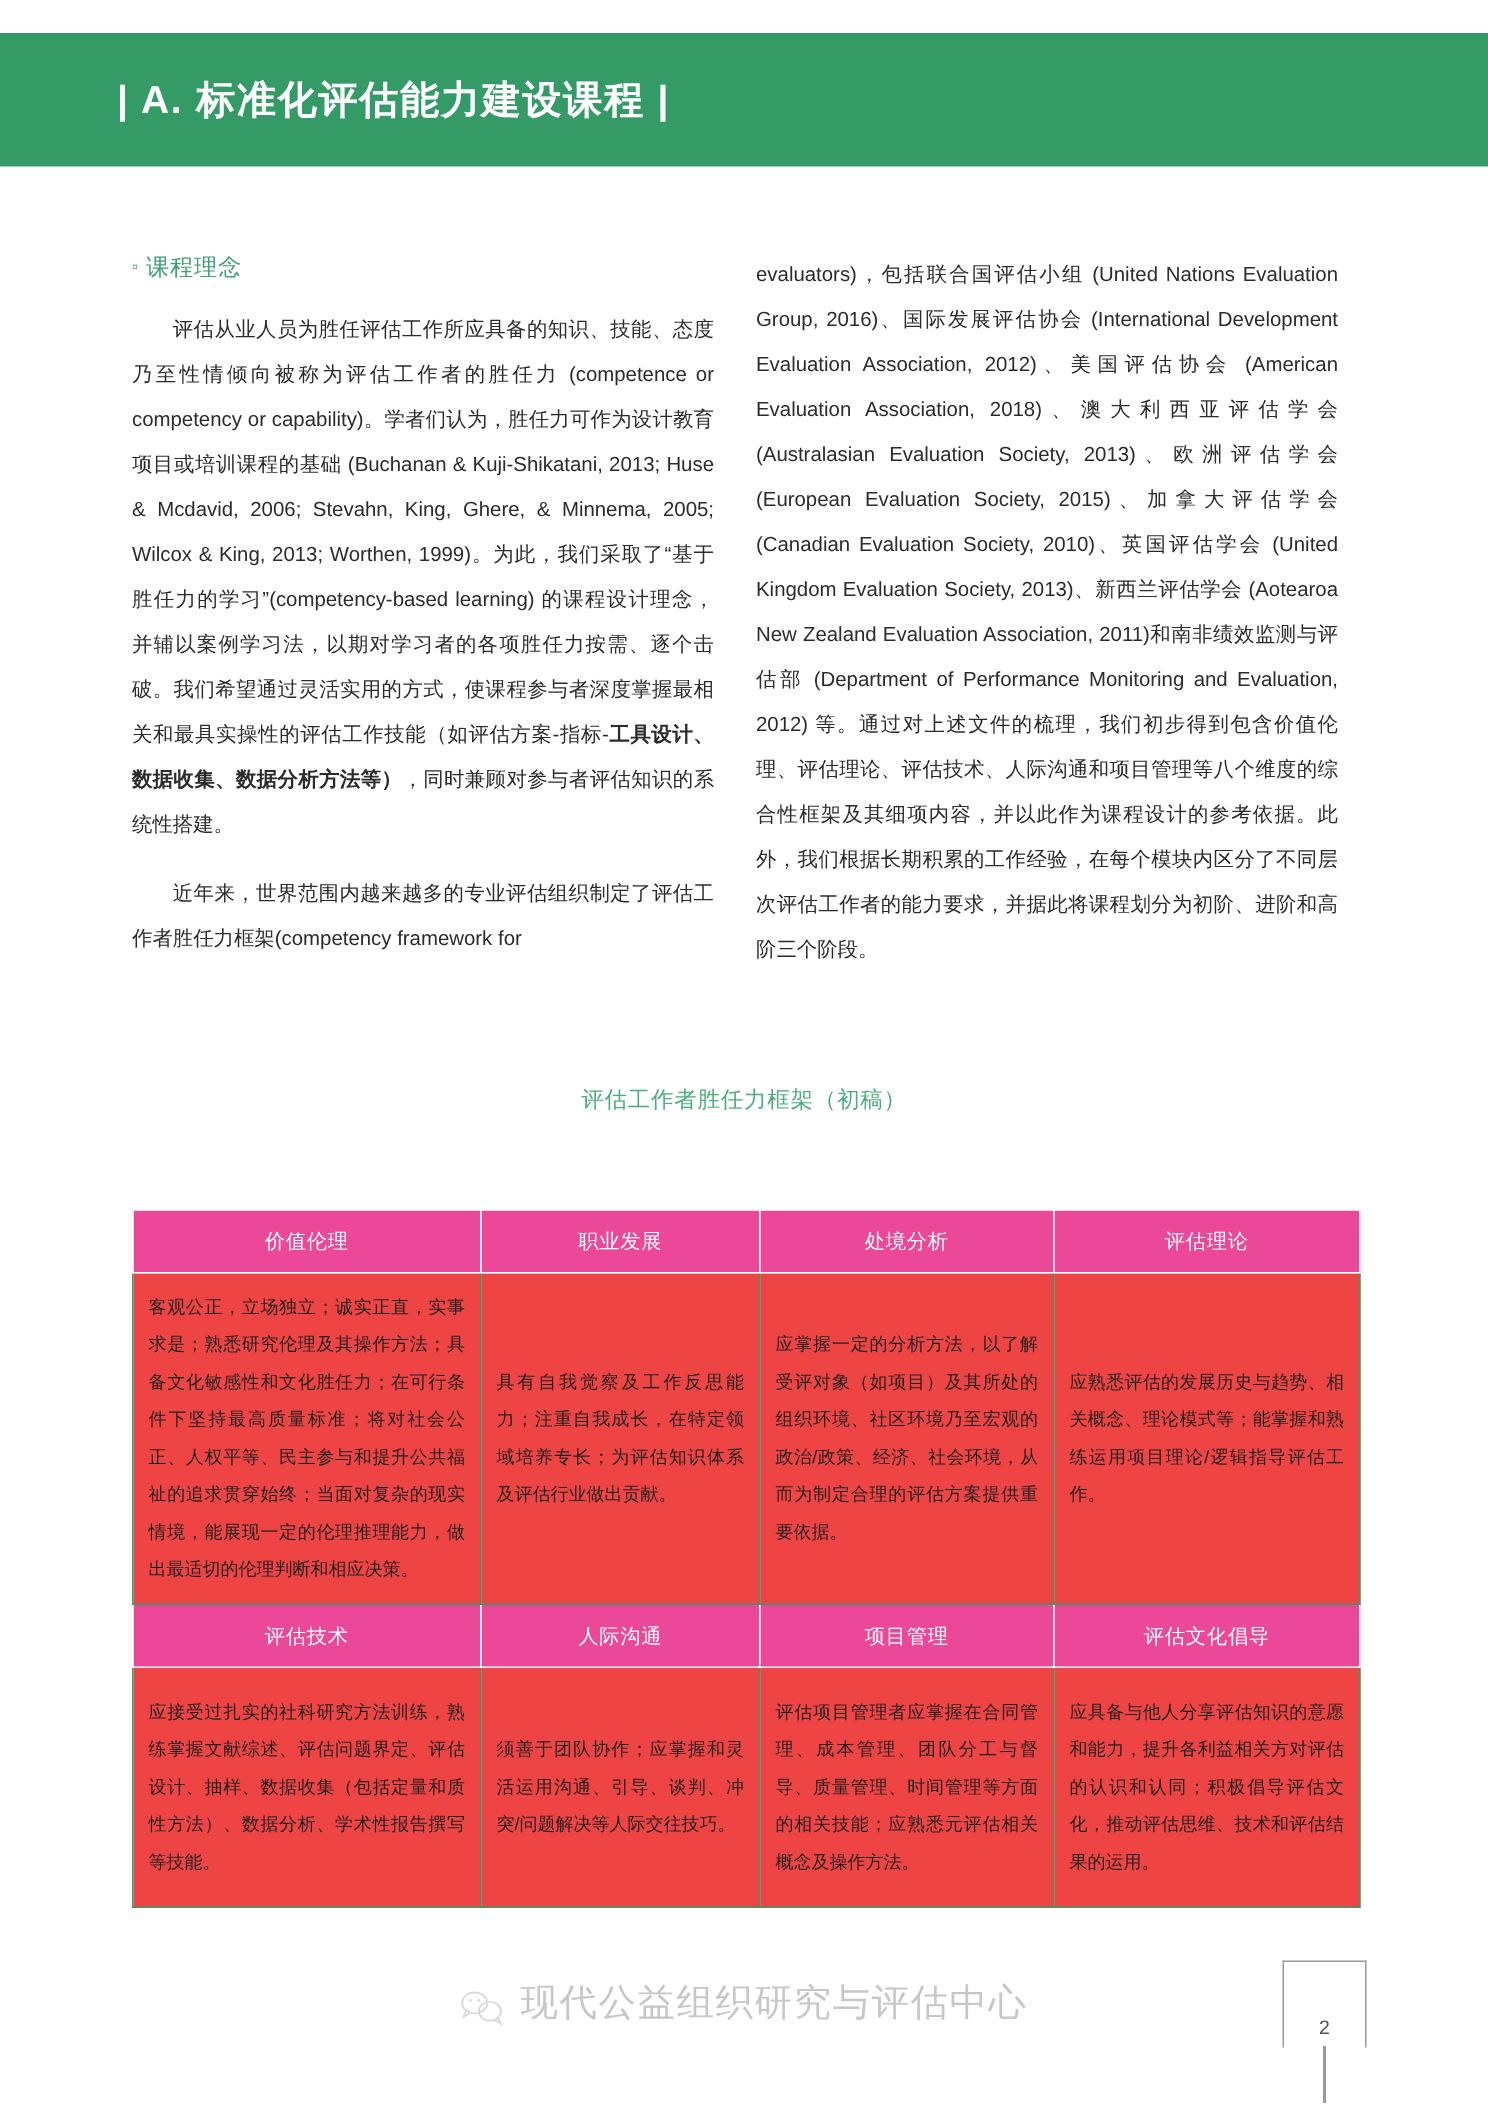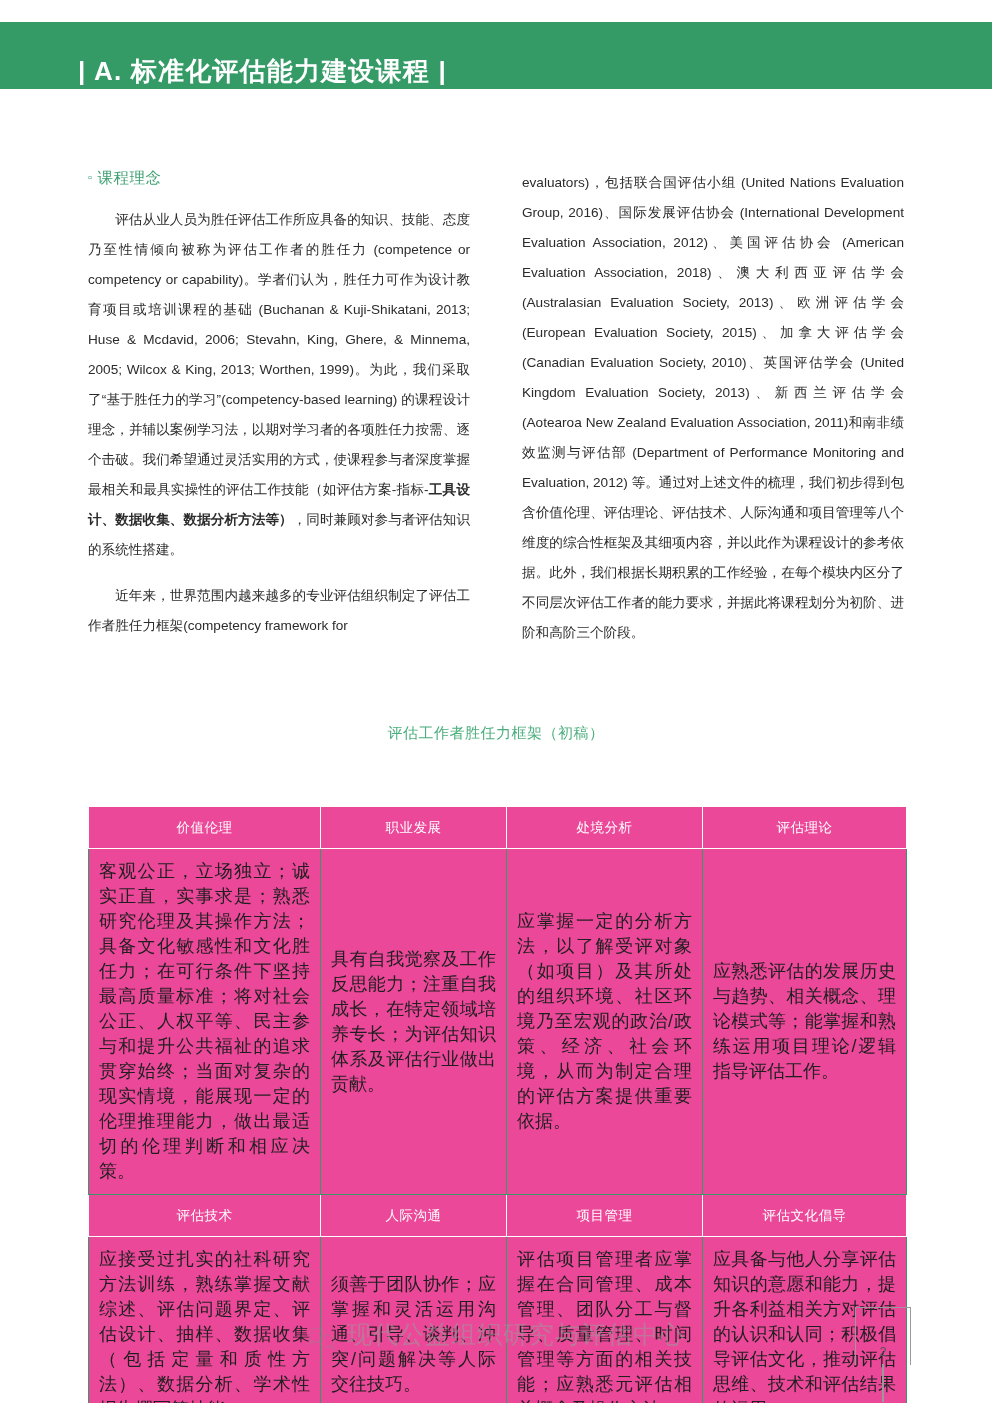--- a/index.html
+++ b/index.html
@@ -12,41 +12,41 @@
     position: relative;
     overflow: hidden;
   }
 
   
   .banner {
     position: absolute;
     left: 0;
     top: 22px;
     width: 992px;
-    height: 67px;
+    height: 89px;
     background: #349A66;
     display: flex;
-    align-items: flex-end;
+    align-items: center;
   }
   .banner-title {
     margin-left: 78px;
     color: #ffffff;
     font-size: 26px;
     font-weight: bold;
     letter-spacing: 1.2px;
   }
 
   
   .columns {
     position: absolute;
     left: 0;
     top: 168px;
     width: 992px;
     display: flex;
-    gap: 52px;
+    gap: 28px;
     padding: 0 88px 0 88px;
   }
   .col {
     width: 388px;
   }
   .col-right { width: 388px; }
 
   .section-head {
     color: #3FA173;
     font-size: 15.5px;
@@ -101,23 +101,23 @@
   .fw-table th {
     background: #ec4899;
     color: #ffffff;
     font-weight: normal;
     font-size: 13.5px;
     height: 42px;
     letter-spacing: 0.5px;
     border-color: #ffffff;
   }
   .fw-table td {
-    background: #ec4899;
+    background: #ef4444;
     color: #1f1f1f;
-    font-size: 18px;
+    font-size: 12px;
     line-height: 25px;
     padding: 10px 10px;
     text-align: justify;
     text-justify: inter-character;
   }
   .c1 { width: 232px; }
   .c2 { width: 186px; }
   .c3 { width: 196px; }
   .c4 { width: 204px; }
 

